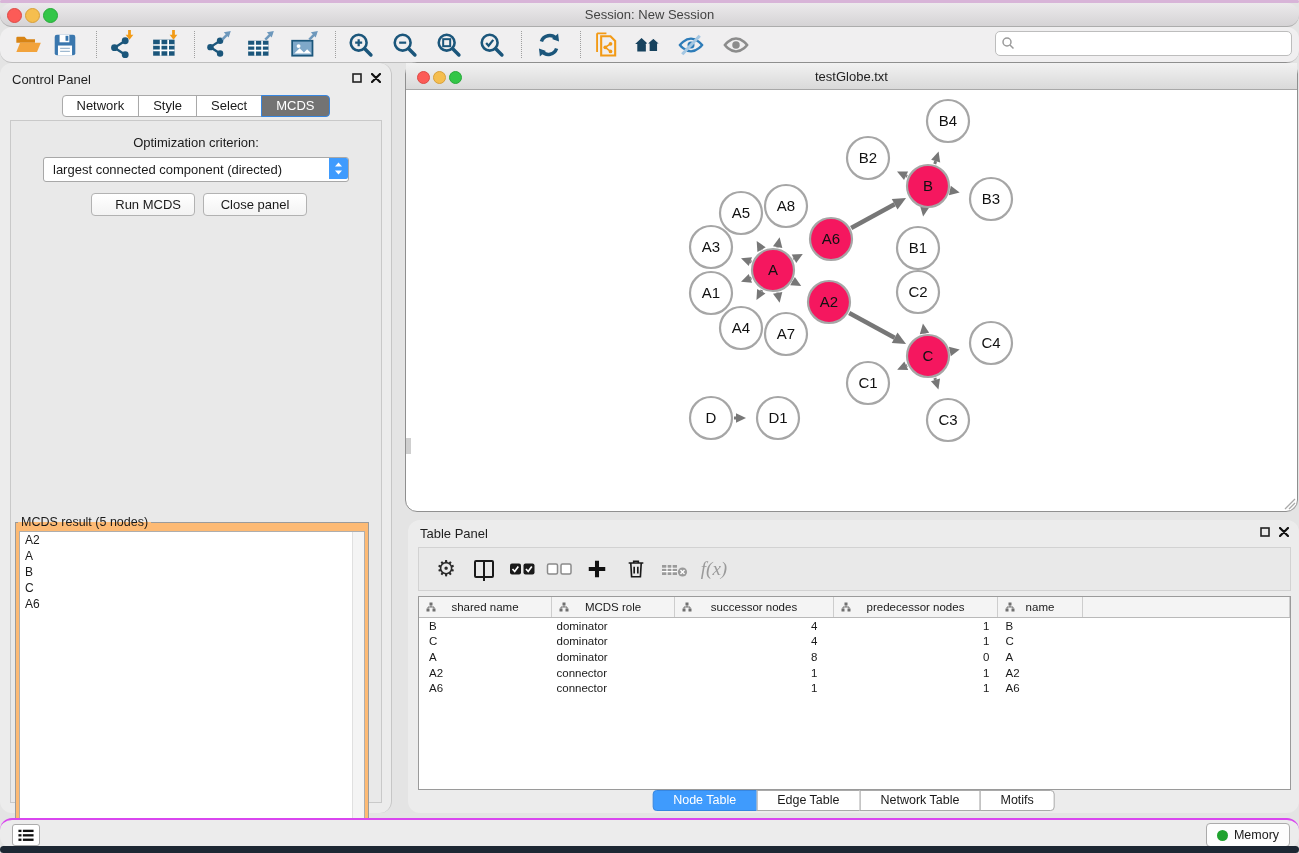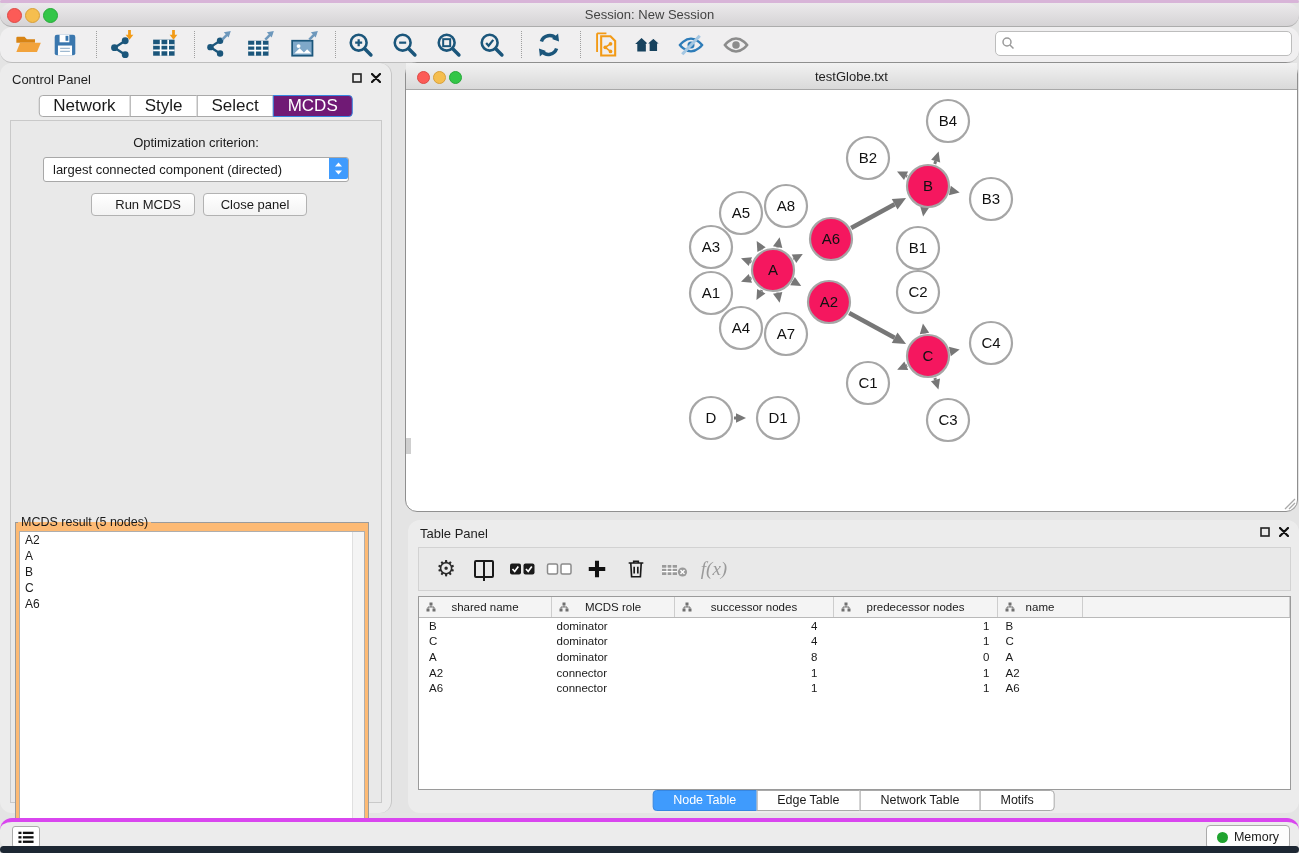--- a/index.html
+++ b/index.html
@@ -29,25 +29,25 @@
     font-size:12px;font-family:"Liberation Sans",sans-serif;background:transparent;}
 
   
   #control-panel{left:0;top:63px;width:391px;height:750px;background:#ececec;border-right:1px solid #c6c6c6;}
   .panel-title{font-size:13px;color:#1f1f1f;}
   #cp-title{position:absolute;left:12px;top:9px;}
   .win-btns{position:absolute;top:10px;display:flex;gap:9px;align-items:center;}
   #cp-btns{right:10px;}
   .tabrow{position:absolute;display:flex;}
   #cp-tabs{left:50%;transform:translateX(-50%);top:32px;}
-  .cp-tab{height:20px;line-height:20px;padding:0 14px;font-size:17px;background:#fff;
+  .cp-tab{height:20px;line-height:20px;padding:0 14px;font-size:13px;background:#fff;
     border:1px solid #a9a9a9;margin-left:-1px;cursor:default;}
   .cp-tab:first-child{border-radius:4px 0 0 4px;margin-left:0;}
   .cp-tab:last-child{border-radius:0 4px 4px 0;}
-  .cp-tab.active{background:#701a75;border-color:#3786e0;color:#fff;}
+  .cp-tab.active{background:#737373;border-color:#3786e0;color:#fff;}
   #cp-inner{position:absolute;left:10px;top:57px;width:370px;height:681px;background:#e9e9e9;
     border:1px solid #c9c9c9;}
   #opt-label{position:absolute;left:0;right:0;top:14px;text-align:center;font-size:13px;}
   #opt-select{position:absolute;left:32px;top:36px;width:304px;height:23px;background:#fff;
     border:1px solid #a8a8a8;border-radius:3px;font-size:13px;}
   #opt-select .sel-text{position:absolute;left:9px;top:4px;white-space:nowrap;}
   #opt-stepper{position:absolute;right:0;top:0;width:19px;height:21px;background:#3f9bfd;
     border-radius:0 2px 2px 0;display:flex;align-items:center;justify-content:center;}
   .btn{background:linear-gradient(#ffffff,#f3f3f3);border:1px solid #b2b2b2;border-radius:4px;
     font-size:13px;padding:3px 13px;font-family:"Liberation Sans",sans-serif;color:#1a1a1a;}
@@ -91,21 +91,21 @@
   td.c0{padding-left:10px;} td.c1{padding-left:5px;} td.c2{text-align:right;padding-right:16px;}
   td.c3{text-align:right;padding-right:8px;} td.c4{padding-left:8px;}
   #tp-tabs{left:50%;transform:translateX(-50%);top:270px;}
   .tp-tab{height:19px;line-height:19px;padding:0 20px;font-size:12.5px;background:#fff;
     border:1px solid #a9a9a9;margin-left:-1px;}
   .tp-tab:first-child{border-radius:4px 0 0 4px;margin-left:0;}
   .tp-tab:last-child{border-radius:0 4px 4px 0;}
   .tp-tab.active{background:#3f9bfd;border-color:#3786e0;color:#fff;}
 
   
-  #statusbar{left:0;top:818px;width:1299px;height:28px;background:#ececec;border-top:4px solid #d946ef;}
+  #statusbar{left:0;top:818px;width:1299px;height:28px;background:#ececec;border-top:2px solid #d946ef;}
   #list-btn{position:absolute;left:12px;top:4px;width:26px;height:20px;background:#fff;
     border:1px solid #ababab;border-radius:3px;display:flex;align-items:center;justify-content:center;}
   #memory-btn{position:absolute;right:9px;top:3px;width:82px;height:22px;background:#fdfdfd;
     border:1px solid #ababab;border-radius:4px;display:flex;align-items:center;justify-content:center;gap:6px;
     font-size:12.5px;}
   #memory-dot{width:11px;height:11px;border-radius:50%;background:#1fa22e;}
 </style>
 </head>
 <body>
 

